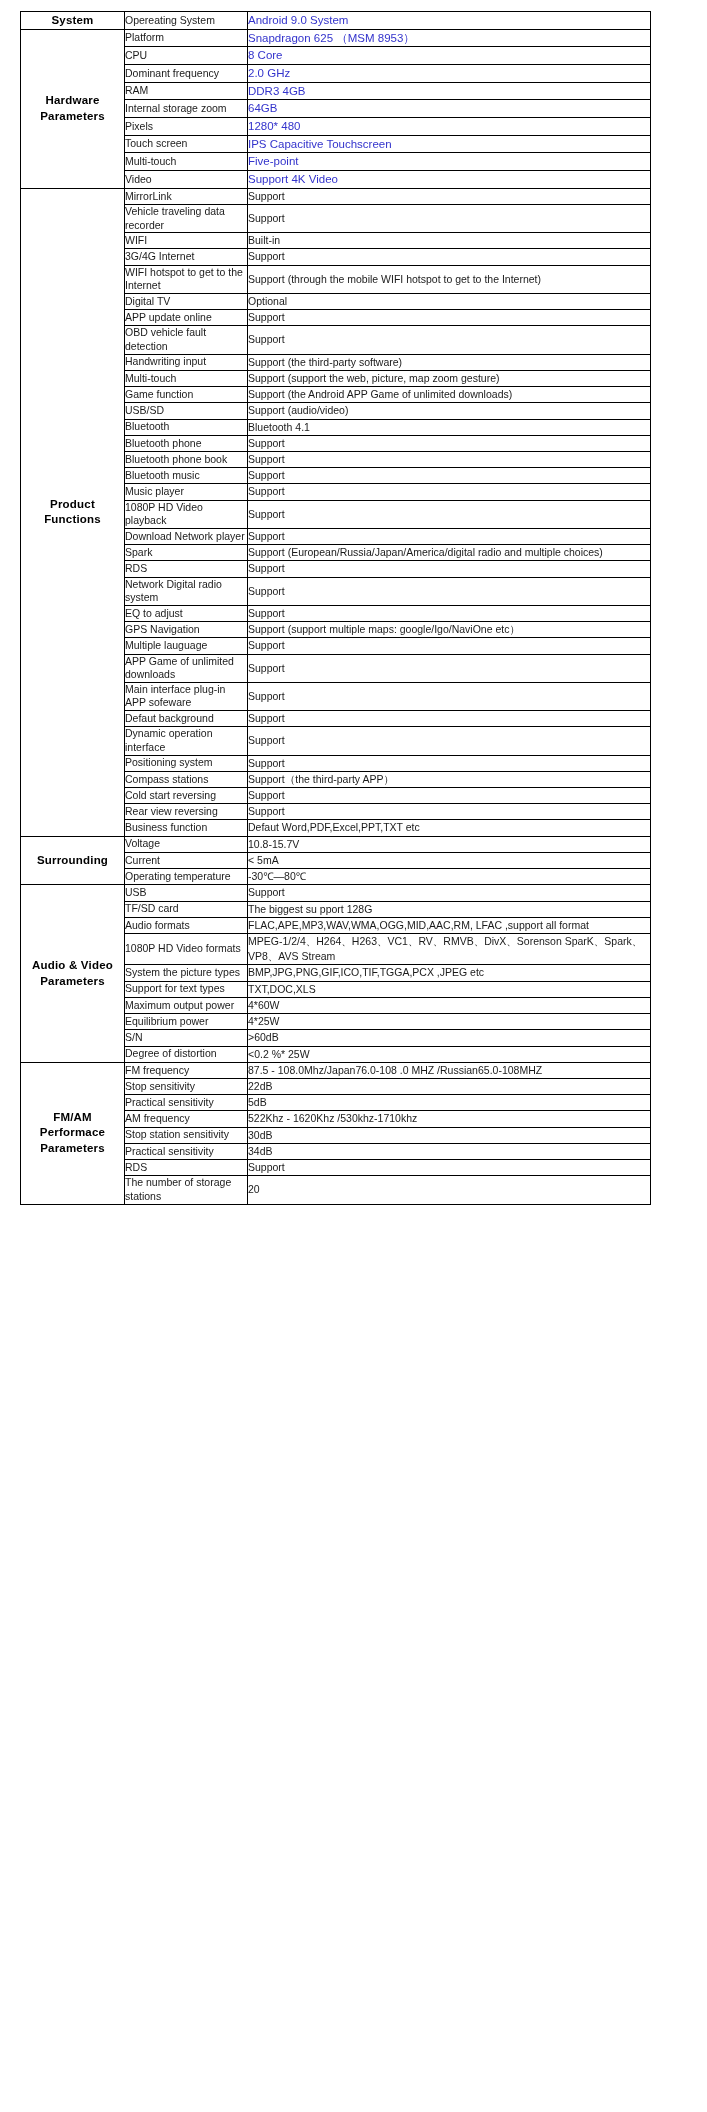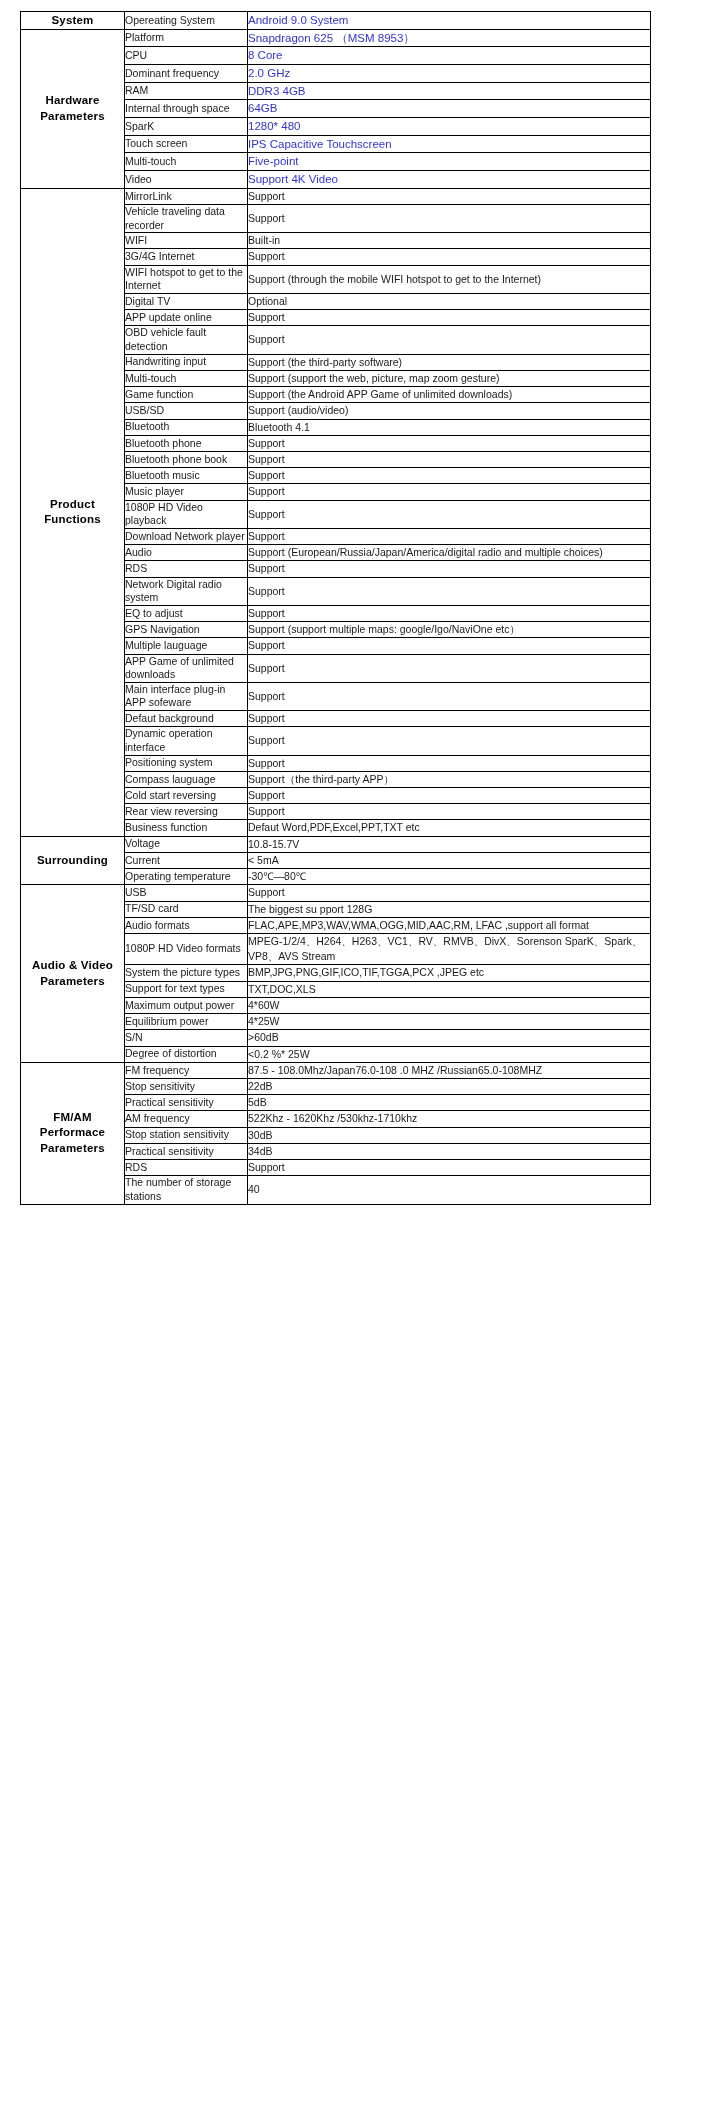--- a/index.html
+++ b/index.html
@@ -102,25 +102,25 @@
         </tr>
         <tr>
           <td class="param">Dominant frequency</td>
           <td class="value blue">2.0 GHz</td>
         </tr>
         <tr>
           <td class="param">RAM</td>
           <td class="value blue">DDR3  4GB</td>
         </tr>
         <tr>
-          <td class="param">Internal through space</td>
+          <td class="param">Internal storage zoom</td>
           <td class="value blue">64GB</td>
         </tr>
         <tr>
-          <td class="param">SparK</td>
+          <td class="param">Pixels</td>
           <td class="value blue">1280* 480</td>
         </tr>
         <tr>
           <td class="param">Touch screen</td>
           <td class="value blue">IPS Capacitive Touchscreen</td>
         </tr>
         <tr>
           <td class="param">Multi-touch</td>
           <td class="value blue">Five-point</td>
         </tr>
@@ -202,21 +202,21 @@
         </tr>
         <tr>
           <td class="param">1080P HD Video playback</td>
           <td class="value">Support</td>
         </tr>
         <tr>
           <td class="param">Download Network player</td>
           <td class="value">Support</td>
         </tr>
         <tr>
-          <td class="param">Audio</td>
+          <td class="param">Spark</td>
           <td class="value">Support (European/Russia/Japan/America/digital radio and multiple choices)</td>
         </tr>
         <tr>
           <td class="param">RDS</td>
           <td class="value">Support</td>
         </tr>
         <tr>
           <td class="param">Network Digital radio system</td>
           <td class="value">Support</td>
         </tr>
@@ -246,21 +246,21 @@
         </tr>
         <tr>
           <td class="param">Dynamic operation interface</td>
           <td class="value">Support</td>
         </tr>
         <tr>
           <td class="param">Positioning system</td>
           <td class="value">Support</td>
         </tr>
         <tr>
-          <td class="param">Compass lauguage</td>
+          <td class="param">Compass stations</td>
           <td class="value">Support（the third-party APP）</td>
         </tr>
         <tr>
           <td class="param">Cold start reversing</td>
           <td class="value">Support</td>
         </tr>
         <tr>
           <td class="param">Rear view reversing</td>
           <td class="value">Support</td>
         </tr>
@@ -355,17 +355,17 @@
         <tr>
           <td class="param">Practical sensitivity</td>
           <td class="value">34dB</td>
         </tr>
         <tr>
           <td class="param">RDS</td>
           <td class="value">Support</td>
         </tr>
         <tr>
           <td class="param">The number of storage stations</td>
-          <td class="value">40</td>
+          <td class="value">20</td>
         </tr>
       </tbody>
   </table>
 </div>
 
 </body></html>

